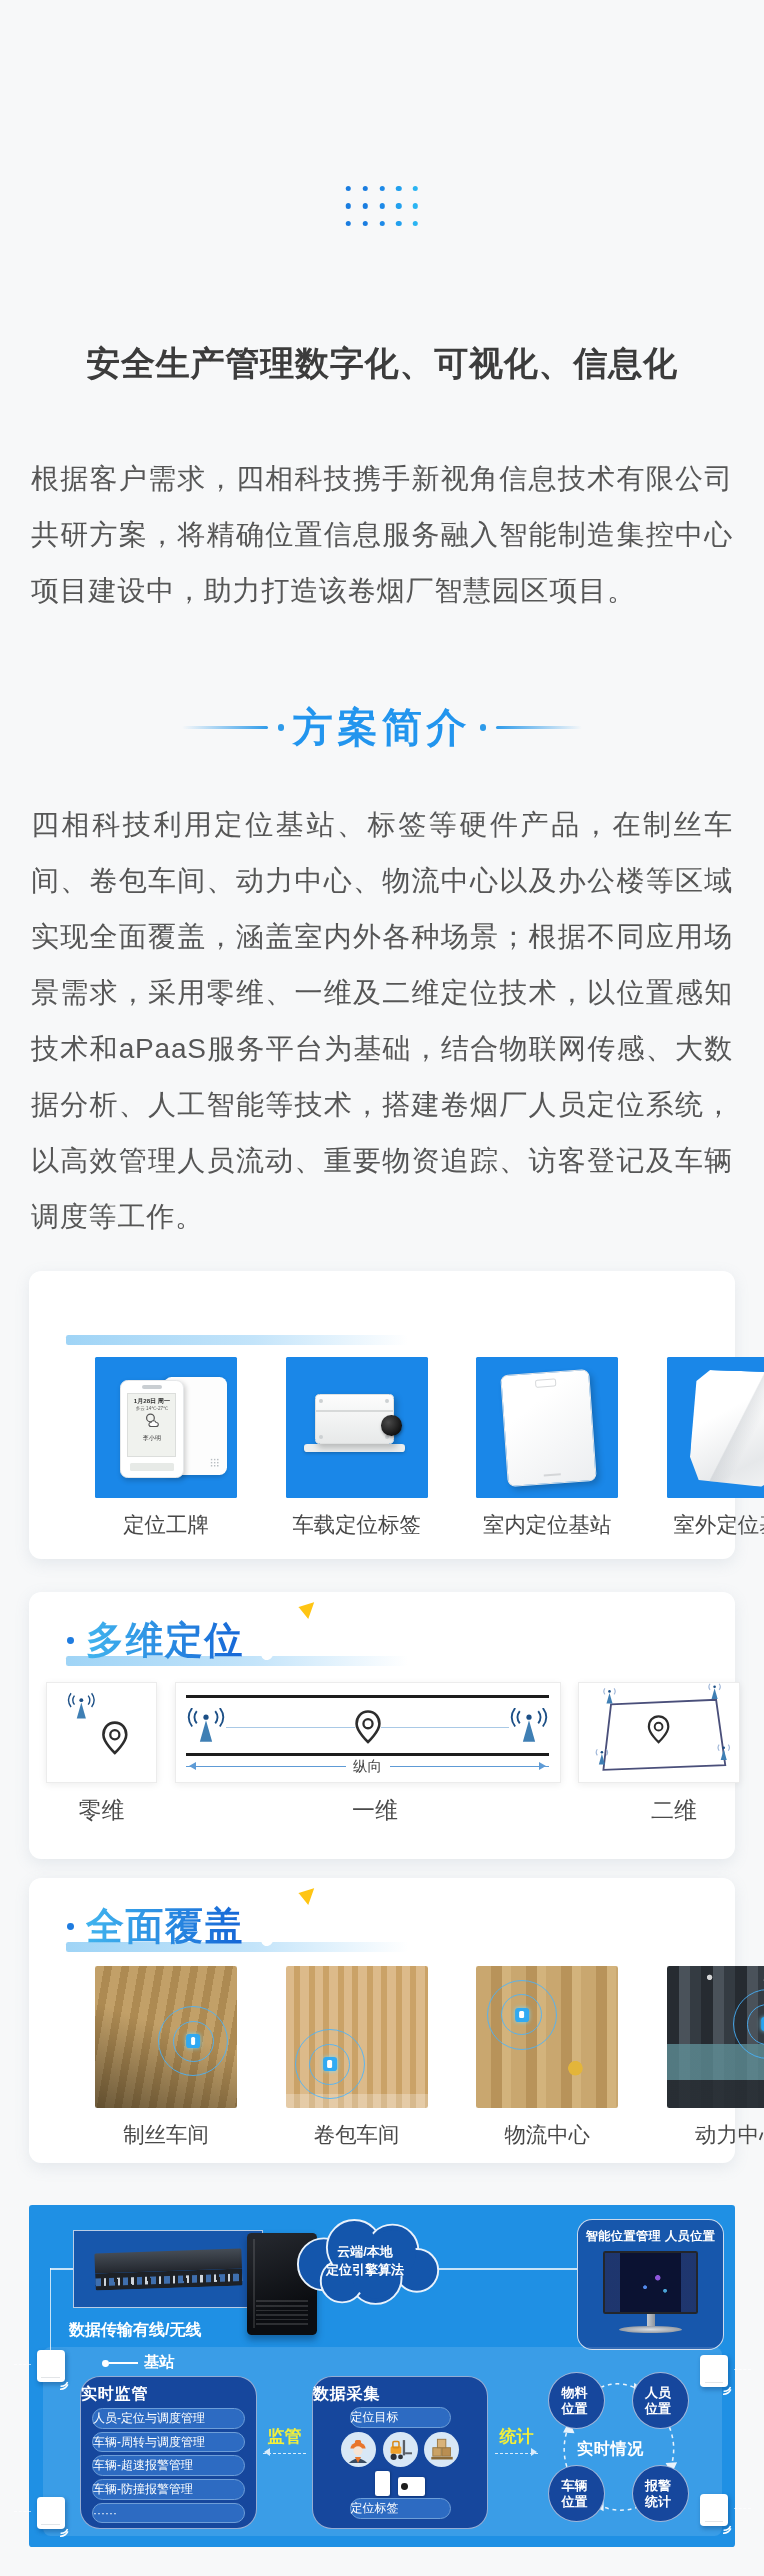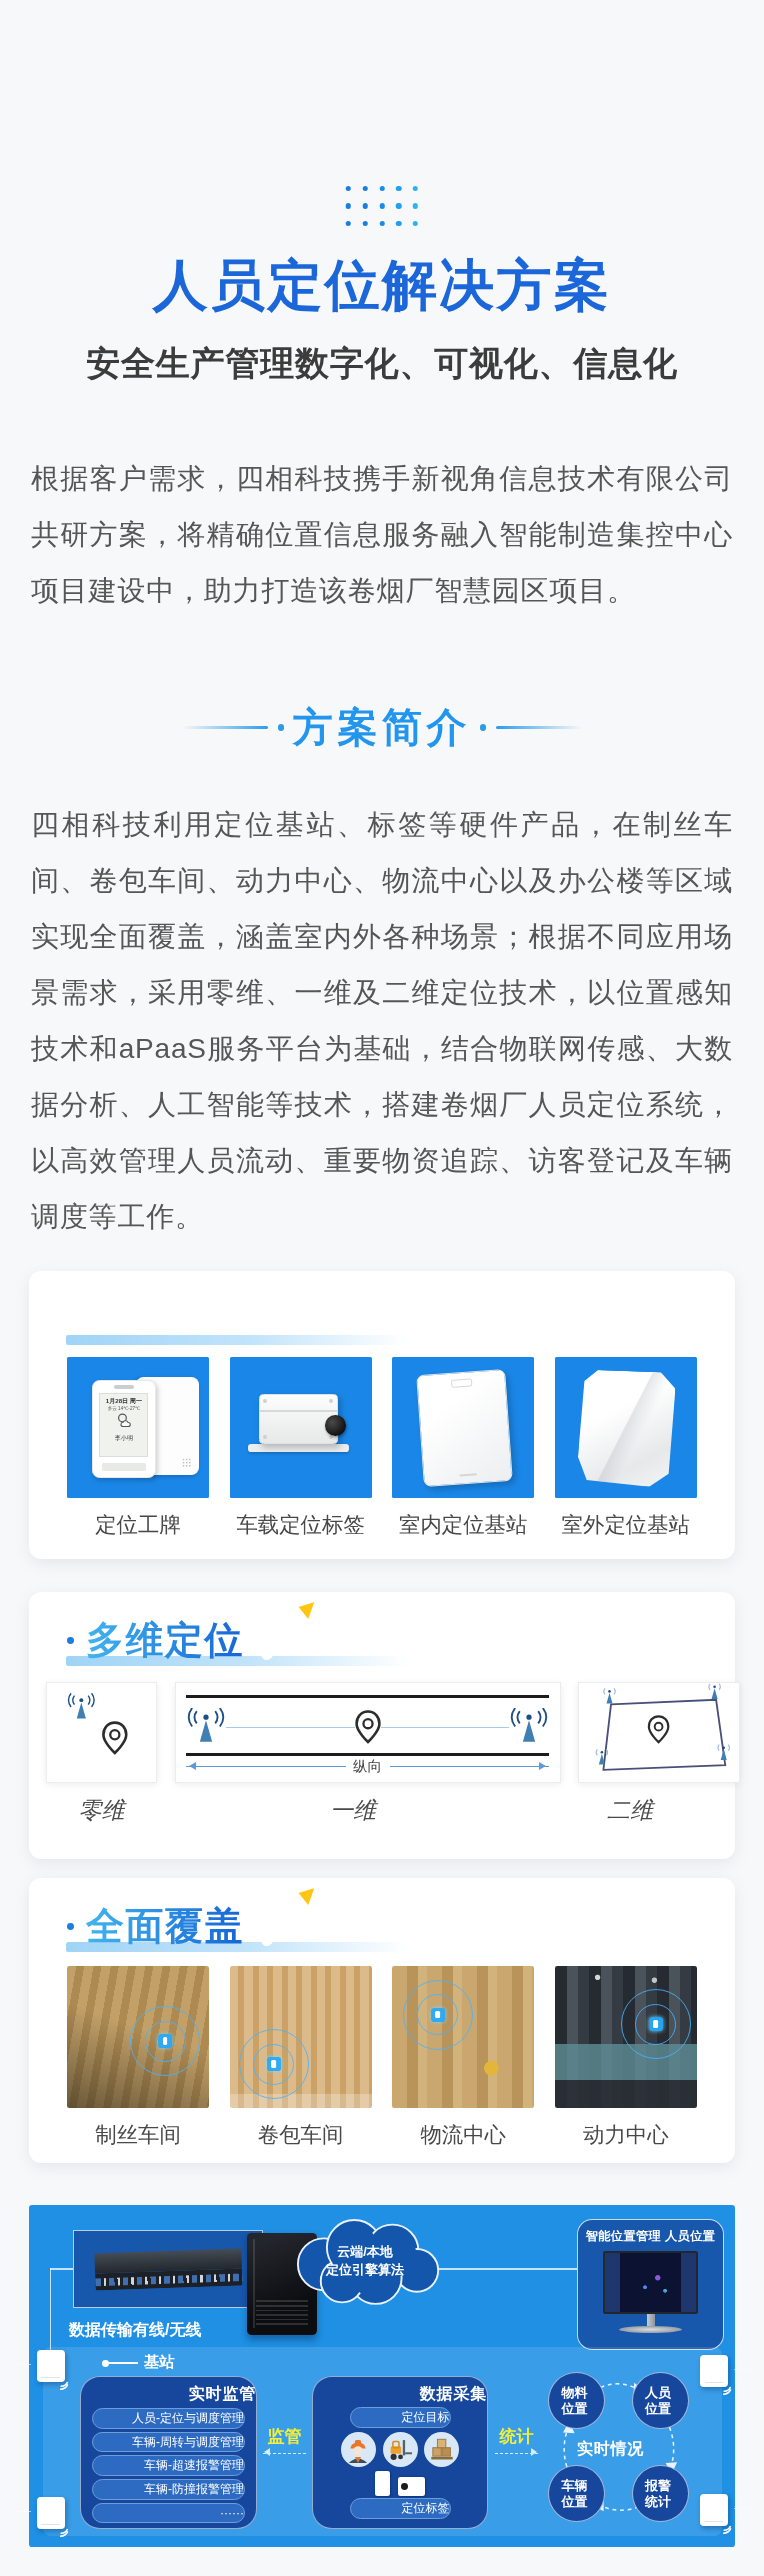--- a/index.html
+++ b/index.html
@@ -37,21 +37,21 @@
   .card-hd .bullet { width:6.9px; height:6.9px; border-radius:50%; background:#1f7ce0; margin-right:12.2px; }
   .card-hd .gtx { font-size:38px; font-weight:700;
                   background:linear-gradient(90deg,#41b4ee,#1565d6);
                   -webkit-background-clip:text; background-clip:text; color:transparent; letter-spacing:1.5px; }
   .card-hd .arrow { margin-left:17px; margin-top:-20px; }
   .card-underline { position:absolute; top:64px; left:37px; width:342px; height:10px; z-index:1;
                     border-radius:2.3px;
                     background:linear-gradient(90deg,#9fd4f6 0%,#c3e4fa 55%,rgba(255,255,255,0) 100%); }
 
   .tile-row { position:absolute; top:86px; left:38px; right:38px; display:flex; gap:20.6px; }
-  .tile { width:142px; }
+  .tile { width:142px;margin-left:28px; }
   .tile-img { position:relative; width:142px; height:141px; background:#1a87e8; border-radius:1.5px; overflow:hidden; }
   .tile-label { margin-top:11.5px; text-align:center; font-size:21.4px; color:#484848; }
 
   
   .badge-back { position:absolute; left:69px; top:20px; width:63px; height:98px; background:#fdfdfd;
                 border-radius:7.6px; box-shadow:-1.5px 1.5px 4.6px rgba(0,0,0,.18); }
   .badge-back .spk { position:absolute; right:7.6px; bottom:7.6px; width:9.2px; height:9.2px;
                      background:radial-gradient(circle,#b9bec2 0.8px,transparent 1.2px); background-size:3.1px 3.1px; }
   .badge-front { position:absolute; left:24.5px; top:23px; width:64px; height:98px; background:#ffffff;
                  border-radius:7.6px; border:0.8px solid #e6e8ea; box-shadow:1.5px 2.3px 5.3px rgba(0,0,0,.18); }
@@ -86,21 +86,21 @@
                 background:linear-gradient(150deg,#ffffff 35%,#e6e8ea 75%,#f4f5f6);
                 clip-path:polygon(18% 0, 84% 0, 100% 14%, 96% 88%, 76% 100%, 10% 96%, 0 76%, 4% 10%);
                 transform:rotate(2deg); box-shadow:3.1px 3.8px 6.9px rgba(0,0,0,.2); }
   .outstation .facet { position:absolute; inset:0; background:linear-gradient(115deg, transparent 48%, rgba(180,186,192,.35) 49%, transparent 62%); }
 
   
   .dim-row { position:absolute; top:90px; left:17px; display:flex; gap:17.6px; }
   .dim-box { position:relative; background:#ffffff; height:101px; border:0.8px solid #ececec;
              box-shadow:0 1.5px 7.6px rgba(0,0,0,.08); }
   .dim-zero { width:111px; } .dim-one { width:386px; } .dim-two { width:162px; }
-  .dim-labels { position:absolute; top:203px; left:17px; display:flex; gap:3px;font-style:italic; }
+  .dim-labels { position:absolute; top:203px; left:17px; display:flex; gap:25px; }
   .dim-label { text-align:center; font-size:23px; color:#4a4a4a; }
   .one-bar { position:absolute; left:10.7px; right:10.7px; height:3.1px; background:#1c1c1c; }
   .one-mid { position:absolute; top:23px; left:10.7px; right:10.7px; height:43px; display:flex; align-items:center; }
   .one-link { flex:1; height:0.8px; background:#a9c9e6; }
   .one-axis { position:absolute; left:10.7px; right:10.7px; bottom:6.1px; display:flex; align-items:center; gap:7.6px; }
   .axis-line { flex:1; height:1.5px; background:#5e9bd6; position:relative; }
   .axis-line.l::before { content:""; position:absolute; left:-1.5px; top:-3.8px; border:4.6px solid transparent; border-right:7.6px solid #5e9bd6; }
   .axis-line.r::after { content:""; position:absolute; right:-1.5px; top:-3.8px; border:4.6px solid transparent; border-left:7.6px solid #5e9bd6; }
   .axis-tx { font-size:14.5px; color:#444; }
 
@@ -174,21 +174,21 @@
         box-shadow:1.5px 2.3px 4.6px rgba(0,40,90,.3); }
   .ap::after { content:""; position:absolute; left:4.6px; bottom:3.8px; right:4.6px; height:1.5px; background:#e2e5e8; }
   .ap .sig { position:absolute; bottom:-9.2px; right:-4.6px; }
   .ap .tick { position:absolute; top:13.8px; width:17px; border-top:1.5px dashed rgba(255,255,255,.6); }
   .ap .tick.l { left:-23px; } .ap .tick.r { right:-23px; }
   .st-dot { position:absolute; left:73px; top:155px; width:6.9px; height:6.9px; border-radius:50%; background:#fff; }
   .st-line { position:absolute; left:80px; top:157px; width:29px; height:1.5px; background:#fff; }
   .st-label { position:absolute; left:115px; top:147px; color:#fff; font-weight:700; font-size:15.3px; }
 
   .dark-box { position:absolute; background:#16479d; border:0.8px solid rgba(255,255,255,.55);
-              border-radius:20px; text-align:right; }
+              border-radius:20px; text-align:left; }
   .dark-box .bx-title { margin-top:6.9px; color:#fff; font-weight:700; font-size:16px; letter-spacing:0.8px; }
   .sup-box { left:51px; top:171px; width:177px; height:153px; }
   .pill { width:153px; height:20.6px; line-height:19px; margin:3.1px auto 0; border-radius:10.7px;
           background:#2d6bc2; border:0.8px solid #6d9ed8; color:#fff; font-size:12px; }
   .col-box { left:283px; top:171px; width:176px; height:153px; }
   .pill.small { width:101px; margin-top:2.3px; }
   .icon-row { display:flex; justify-content:center; gap:6.9px; margin-top:4.6px; }
   .icircle { width:35px; height:35px; border-radius:50%; background:#d8e8f6; display:flex;
              align-items:center; justify-content:center; overflow:hidden; }
   .tag-row { display:flex; justify-content:center; align-items:flex-end; gap:7.6px; margin-top:2.3px; height:26px; }
@@ -228,21 +228,20 @@
       <i style="background:#1a7de0"></i>
       <i style="background:#1e8ae8"></i>
       <i style="background:#22a0ee"></i>
       <i style="background:#2ab4f2"></i>
     <i style="background:#1a7de0"></i>
       <i style="background:#1a7de0"></i>
       <i style="background:#1e8ae8"></i>
       <i style="background:#22a0ee"></i>
       <i style="background:#2ab4f2"></i>
   </div>
-  <div class="hero-title">人员定位解决方案</div>
   <div class="hero-sub">安全生产管理数字化、可视化、信息化</div>
 
   <p class="para p1">根据客户需求，四相科技携手新视角信息技术有限公司共研方案，将精确位置信息服务融入智能制造集控中心项目建设中，助力打造该卷烟厂智慧园区项目。</p>
 
   <div class="section-hd">
     <span class="ln l"></span>
     <span class="dt"></span>
     <span class="tx">方案简介</span>
     <span class="dt"></span>
     <span class="ln r"></span>

